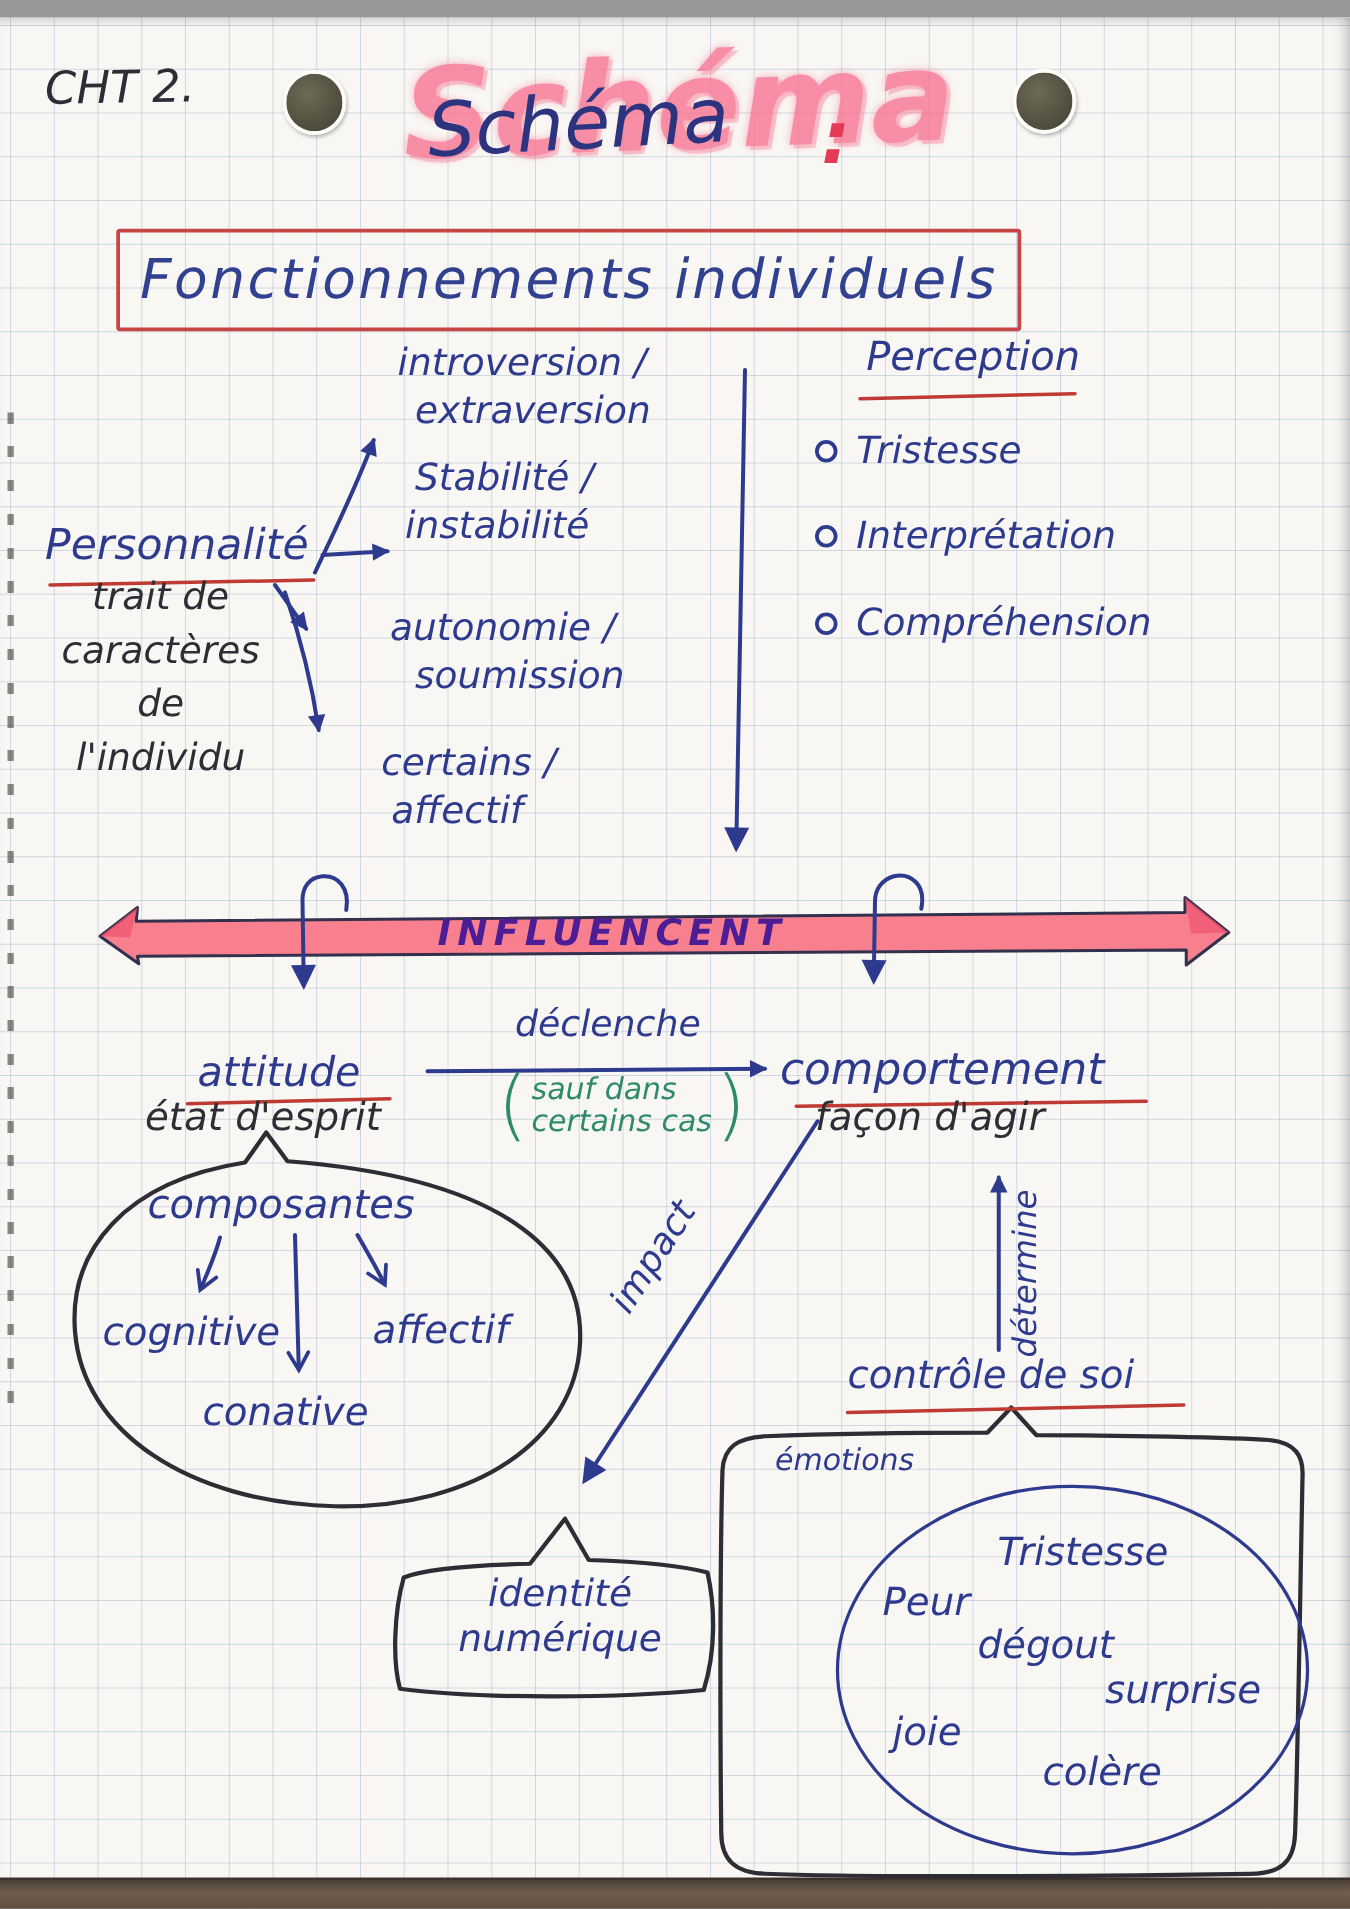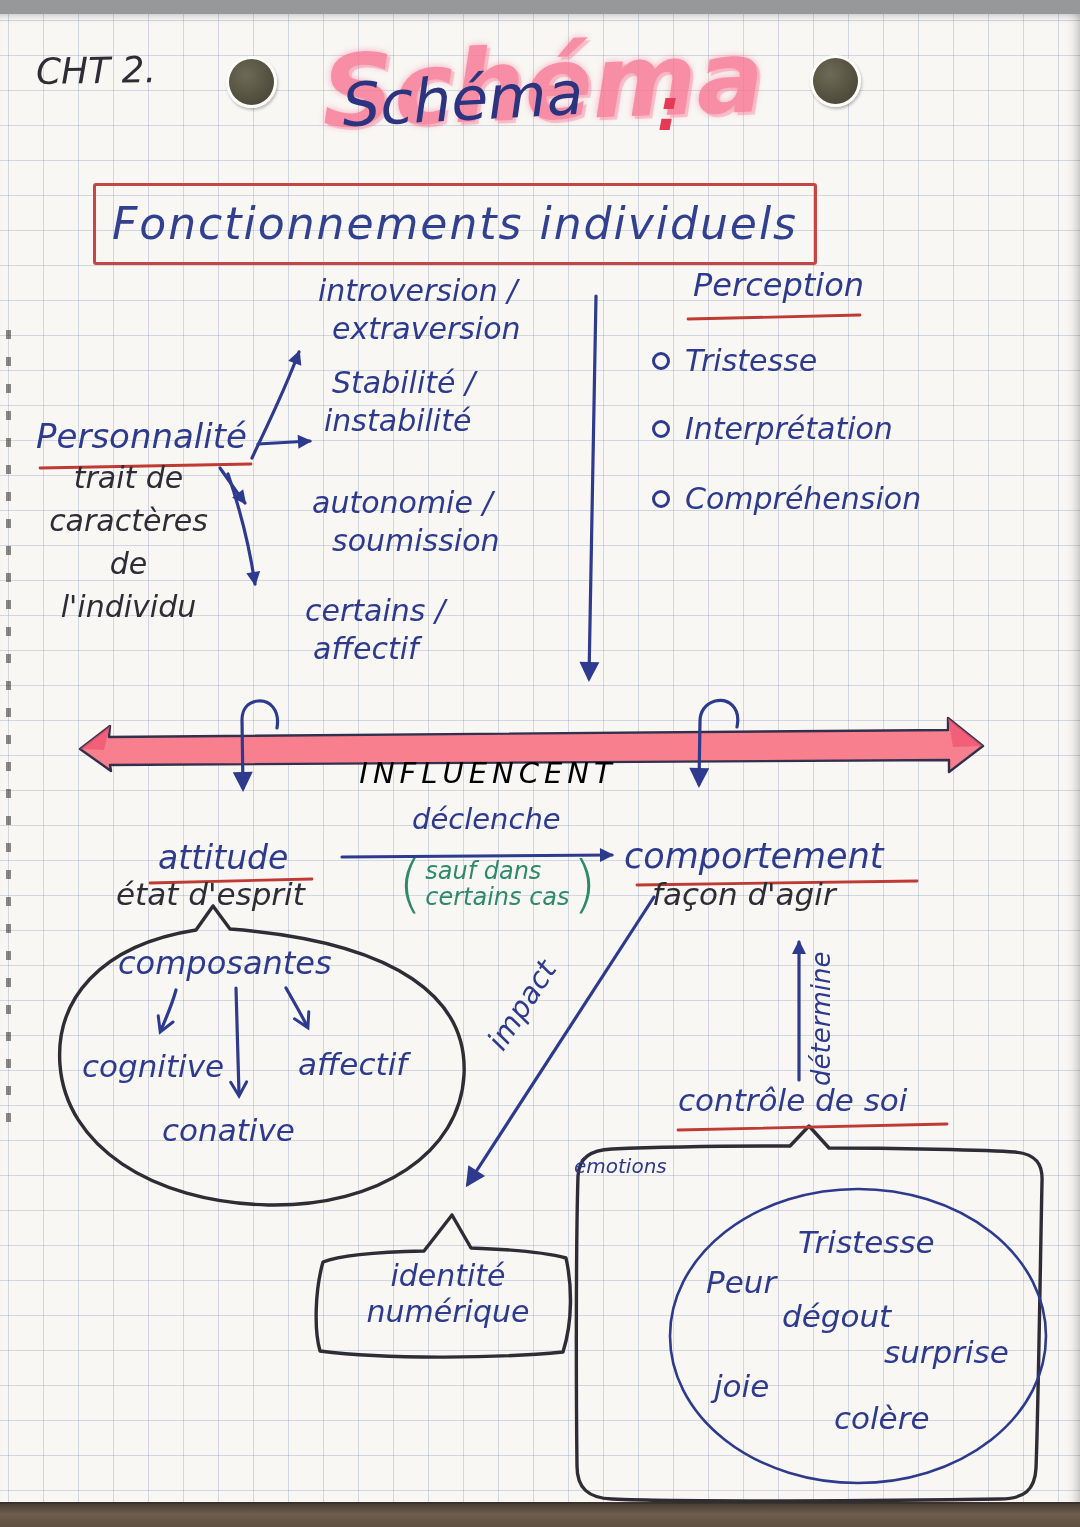--- a/index.html
+++ b/index.html
@@ -28,22 +28,22 @@
     text-shadow:0 0 7px rgba(247,113,143,.75), 3px 3px 0 rgba(247,113,143,.45);transform:rotate(-2deg);}
   .title-blue{font-size:60px;color:#2c3480;transform:rotate(-3deg);}
   .title-colon{font-size:58px;font-weight:bold;color:#e53a55;}
   
   #main-box{position:absolute;left:93px;top:183px;width:718px;height:76px;
     border:3px solid #c64545;border-radius:3px;text-align:center;}
   #main-box span{display:inline-block;margin-top:12px;font-size:44px;letter-spacing:2px;font-style:italic;color:#31408f;}
   .lbl30{font-size:30px;line-height:1.25;}
   .plist-row{position:absolute;display:flex;align-items:center;gap:15px;}
   .bullet{width:12px;height:12px;border:3px solid #2d3a8e;border-radius:50%;flex:0 0 auto;}
-  #banner-text{position:absolute;left:350px;top:756px;width:276px;text-align:center;
-     font-size:29px;font-weight:normal;font-style:italic;letter-spacing:5px;color:#000000;}
+  #banner-text{position:absolute;left:350px;top:729px;width:276px;text-align:center;
+     font-size:29px;font-weight:bold;font-style:italic;letter-spacing:5px;color:#4c1d95;}
   .paren{font-size:62px;font-weight:200;line-height:.9;}
   #green-note{position:absolute;left:398px;top:856px;display:flex;align-items:center;gap:3px;}
   #green-note .lines{font-size:24px;line-height:1.1;font-style:italic;text-align:left;}
   #impact-label{left:472px;top:988px;font-size:29px;transform:rotate(-57deg);}
   #determine-label{left:806px;top:936px;height:150px;font-size:26px;
       writing-mode:vertical-rl;transform:rotate(180deg);}
   #identite{position:absolute;left:338px;top:1258px;width:220px;text-align:center;
       font-size:30px;line-height:1.2;font-style:italic;}
   svg.ink{position:absolute;left:0;top:0;z-index:5;pointer-events:none;}
   .txt{z-index:10;}
@@ -175,21 +175,21 @@
 
   <div class="hw blue txt" style="left:118px;top:944px;font-size:32px;">composantes</div>
   <div class="hw blue txt" style="left:82px;top:1048px;font-size:31px;">cognitive</div>
   <div class="hw blue txt" style="left:298px;top:1046px;font-size:31px;">affectif</div>
   <div class="hw blue txt" style="left:162px;top:1112px;font-size:31px;">conative</div>
 
   <div class="hw blue txt" id="impact-label">impact</div>
   <div class="hw blue txt" id="determine-label">détermine</div>
 
   <div class="hw blue txt" style="left:678px;top:1082px;font-size:31px;">contrôle de soi</div>
-  <div class="hw blue txt" style="left:574px;top:1154px;font-size:20px;">émotions</div>
+  <div class="hw blue txt" style="left:620px;top:1154px;font-size:24px;">émotions</div>
   <div class="hw blue txt" style="left:798px;top:1224px;font-size:31px;">Tristesse</div>
   <div class="hw blue txt" style="left:706px;top:1264px;font-size:31px;">Peur</div>
   <div class="hw blue txt" style="left:782px;top:1298px;font-size:31px;">dégout</div>
   <div class="hw blue txt" style="left:884px;top:1334px;font-size:31px;">surprise</div>
   <div class="hw blue txt" style="left:714px;top:1368px;font-size:31px;">joie</div>
   <div class="hw blue txt" style="left:834px;top:1400px;font-size:31px;">colère</div>
 
   <div id="identite" class="blue txt">
     <div>identité</div>
     <div>numérique</div>

